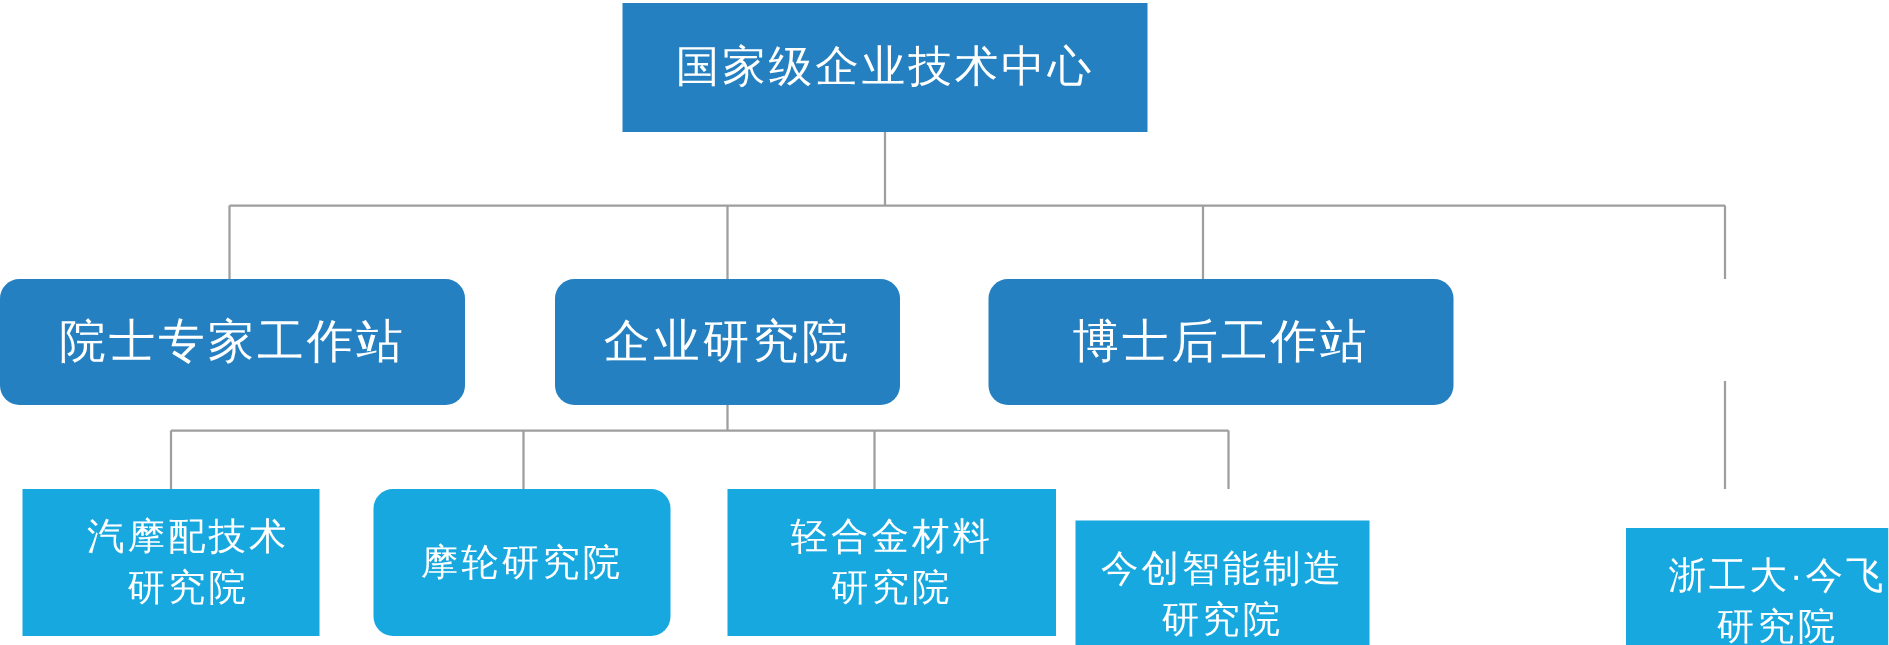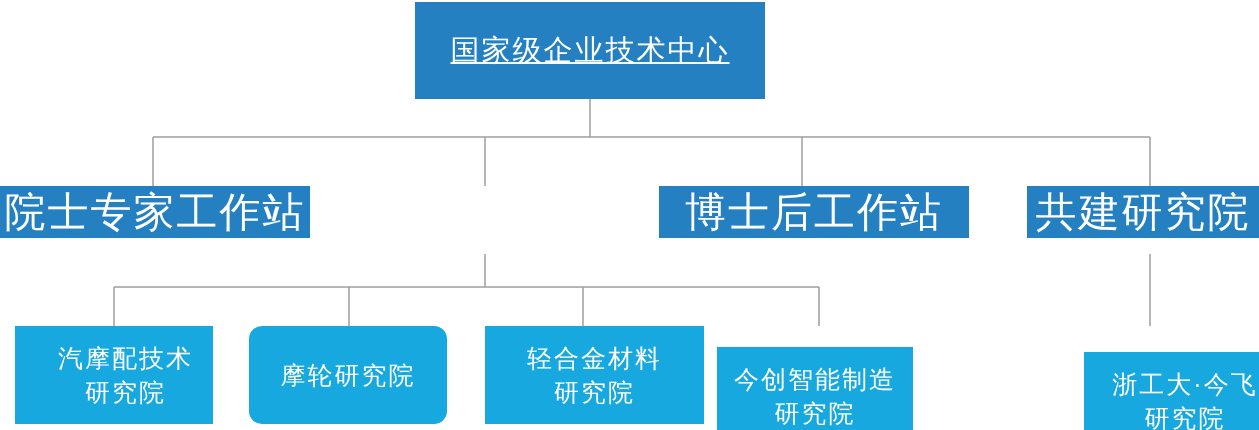--- a/index.html
+++ b/index.html
@@ -38,27 +38,27 @@
     box-sizing: border-box;
     white-space: nowrap;
   }
   .lvl1, .lvl2 {
     background: var(--primary-blue, #2480c0);
   }
   .lvl3 {
     background: var(--light-blue, #17a8e0);
   }
   .lvl1 {
-    left: 415px; top: 2px; width: 350px; height: 97px;
+    left: 415px; top: 2px; width: 350px; height: 86px;
     font-size: 29px;
-    text-decoration: underline;
   }
   .lvl2 {
-    top: 186px; height: 52px;
-    font-size: 41px;
+    top: 186px; height: 84px;
+    font-size: 31px;
+    border-radius: 13px;
   }
   .b21 { left: 0px;    width: 310px; }
   .b22 { left: 370px;  width: 230px; }
   .b23 { left: 659px;  width: 310px; }
   .b24 { left: 1027px; width: 232px; }
   .lvl3 {
     top: 326px; height: 98px;
     font-size: 25px;
     line-height: 34px;
   }
@@ -90,25 +90,25 @@
     <line x1="1150" y1="254" x2="1150" y2="326"></line>
   </svg>
 
   <div class="node lvl1">
     <span class="node-line">国家级企业技术中心</span>
   </div>
 
   <div class="node lvl2 b21">
     <span class="node-line">院士专家工作站</span>
   </div>
+  <div class="node lvl2 b22">
+    <span class="node-line">企业研究院</span>
+  </div>
   <div class="node lvl2 b23">
     <span class="node-line">博士后工作站</span>
-  </div>
-  <div class="node lvl2 b24">
-    <span class="node-line">共建研究院</span>
   </div>
 
   <div class="node lvl3 b31">
     <span class="node-line">汽摩配技术</span>
     <span class="node-line">研究院</span>
   </div>
   <div class="node lvl3 b32">
     <span class="node-line">摩轮研究院</span>
   </div>
   <div class="node lvl3 b33">

